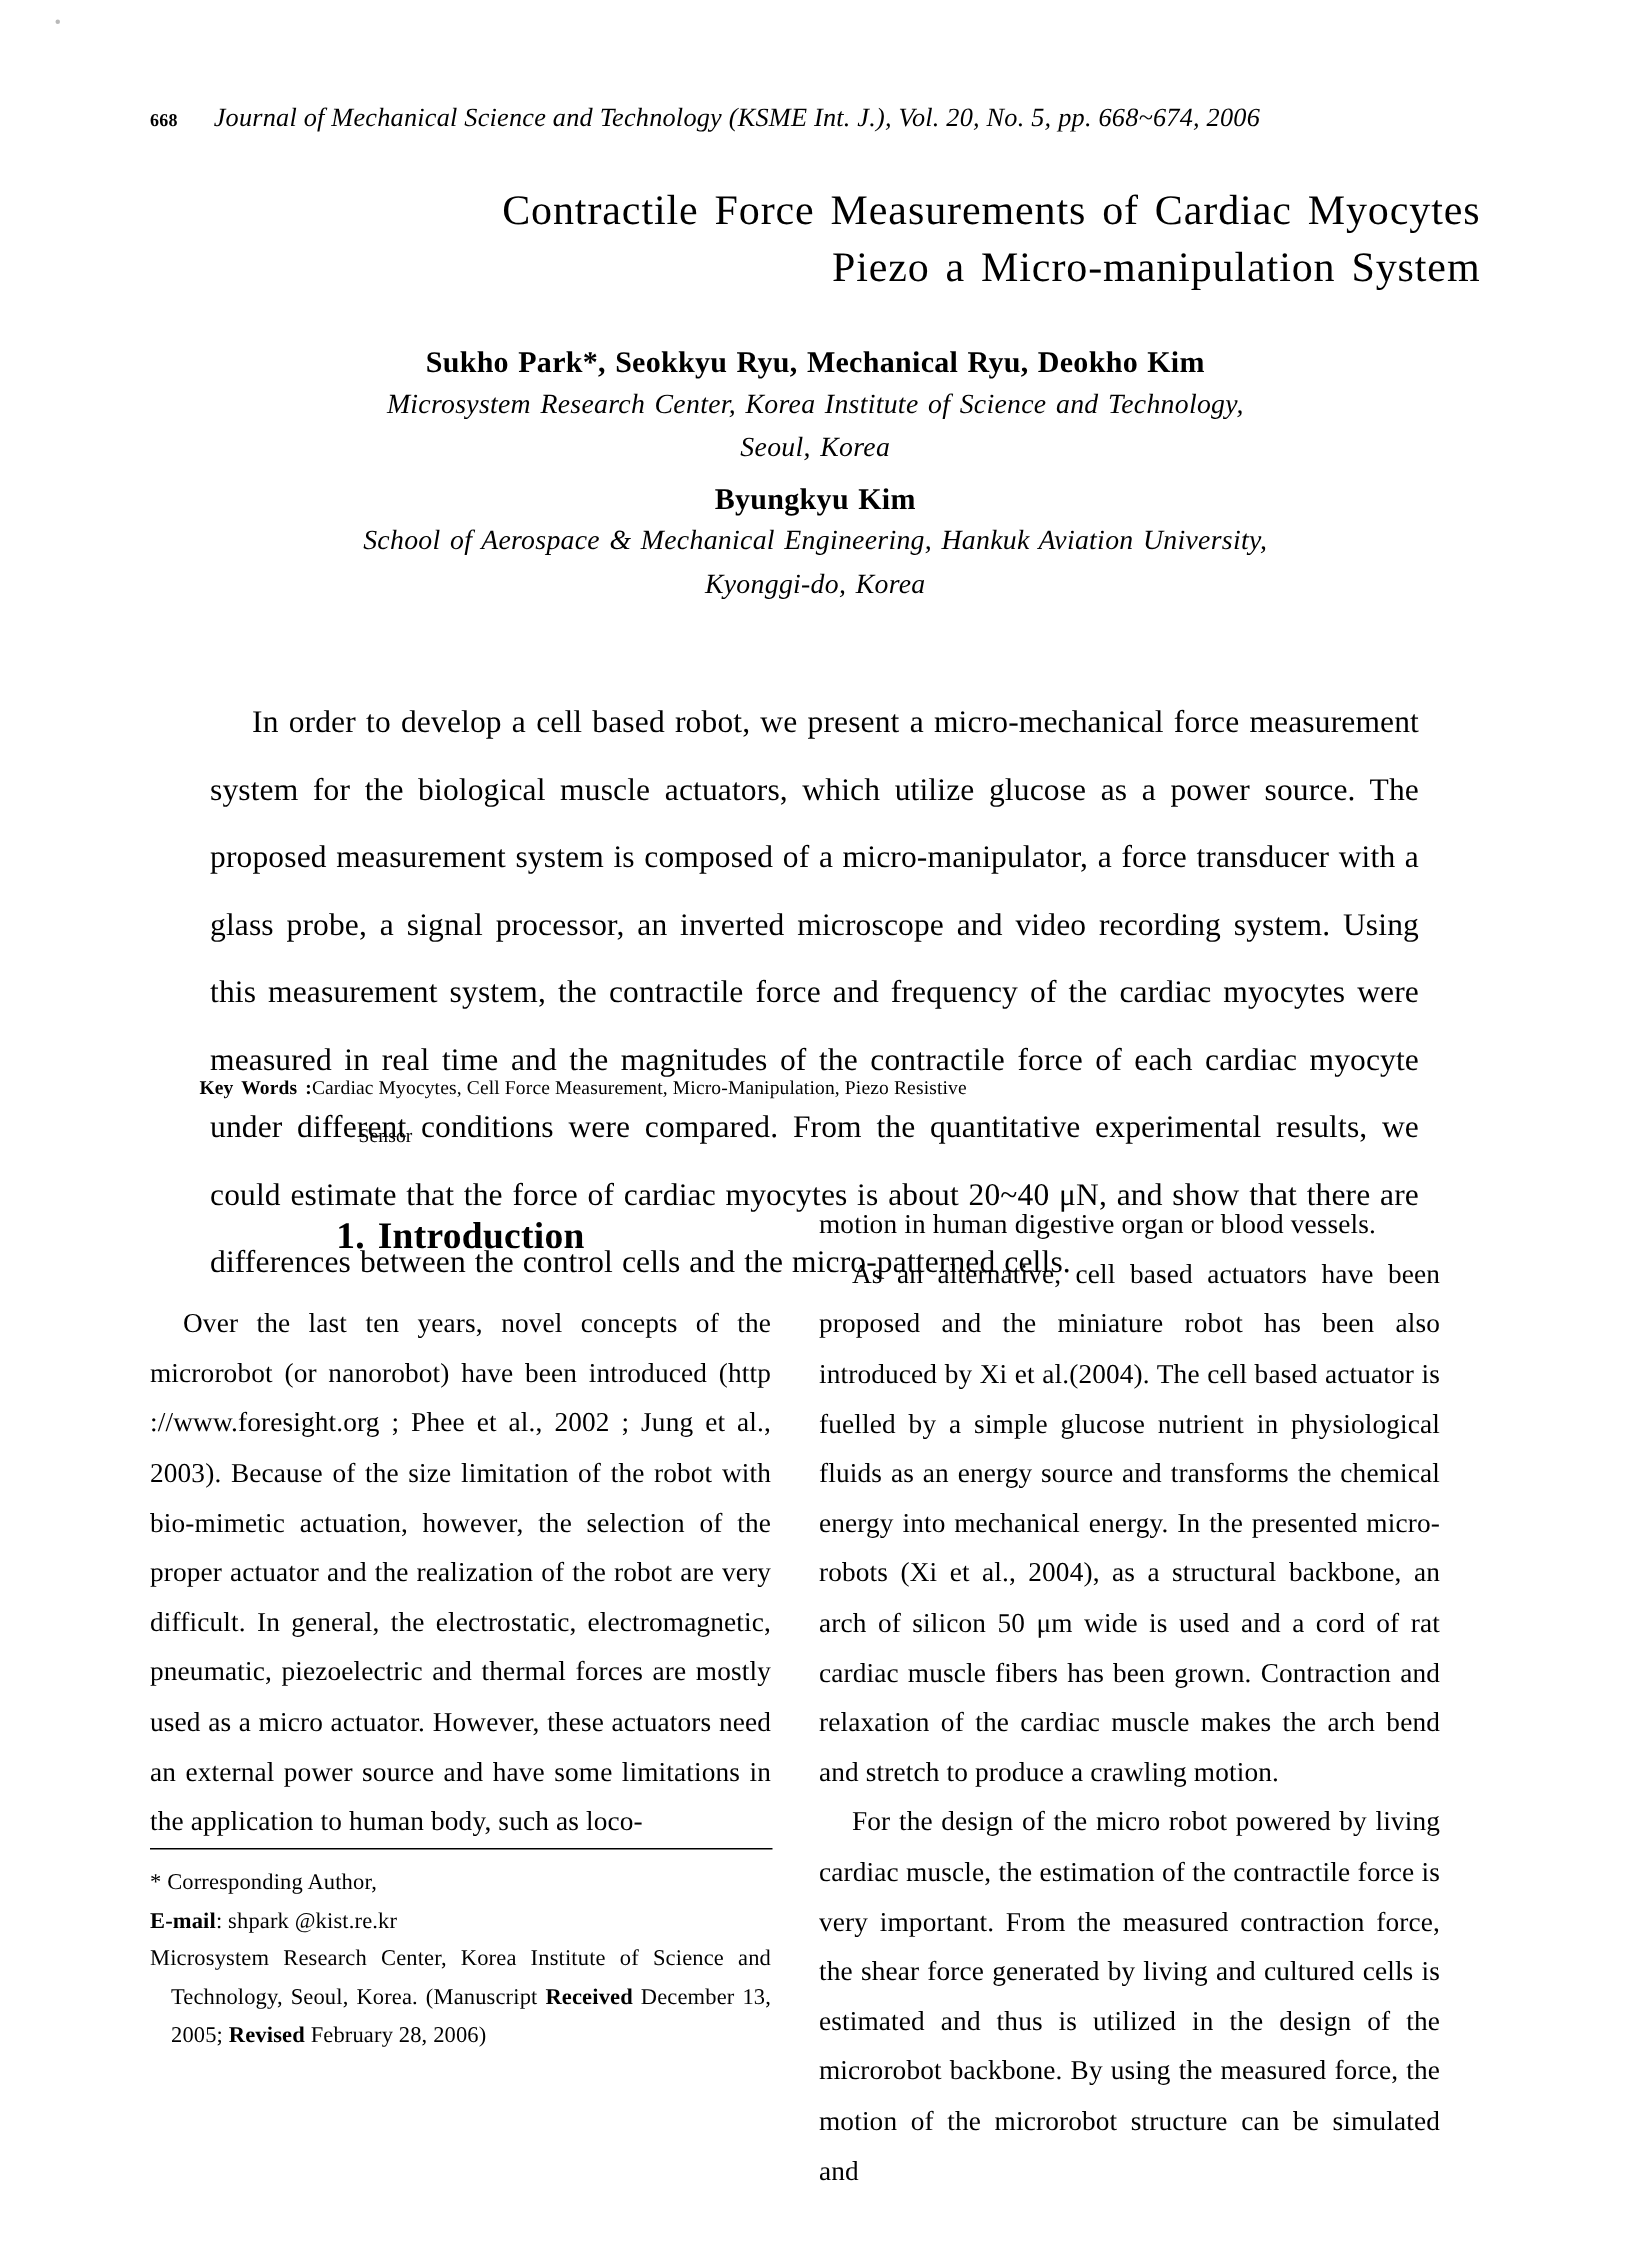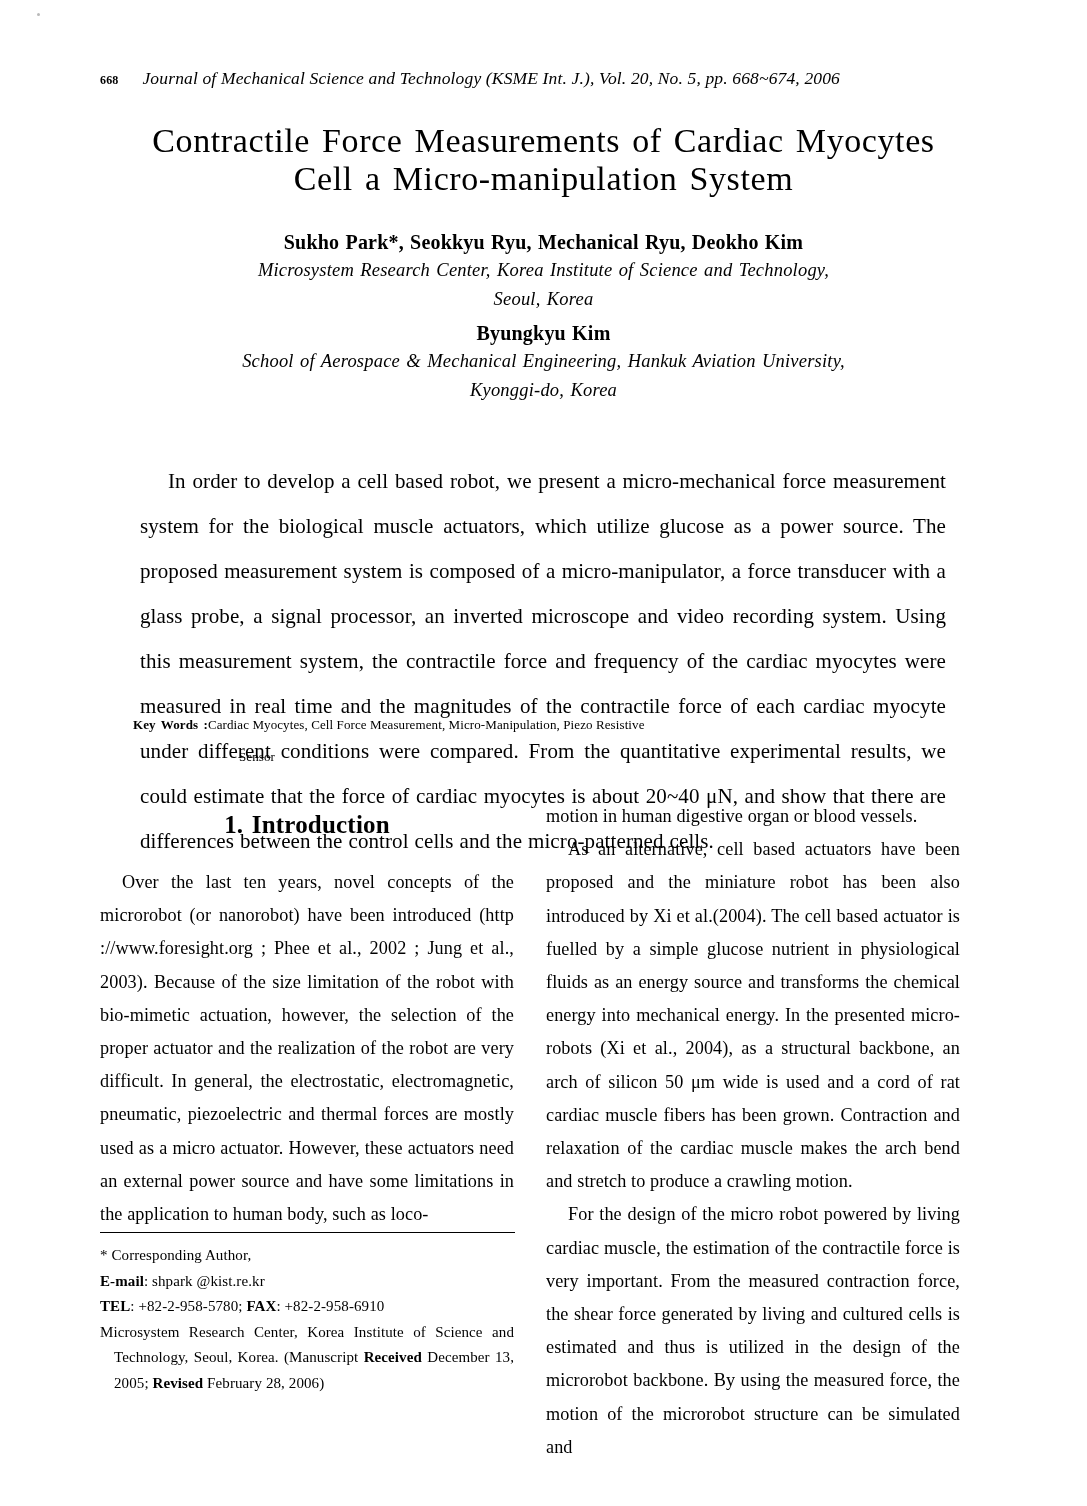--- a/index.html
+++ b/index.html
@@ -53,25 +53,26 @@
 
   
   .title-block {
     position: absolute;
     left: 100px;
     top: 122px;
     width: 887px;
     text-align: center;
   }
   .title-line {
-    font-size: 34px;
+    font-size: 28px;
     line-height: 38px;
     letter-spacing: 0.6px;
     word-spacing: 3px;
     white-space: nowrap;
+    text-align: right;
   }
 
   
   .authors-block {
     position: absolute;
     left: 100px;
     top: 228px;
     width: 887px;
     text-align: center;
   }
@@ -191,21 +192,21 @@
 <div class="page">
 
   <div class="scan-speck"></div>
 
   <div class="running-head">
     <span class="folio">668</span><span>Journal of Mechanical Science and Technology (KSME Int. J.), Vol. 20, No. 5, pp. 668~674, 2006</span>
   </div>
 
   <div class="title-block">
     <div class="title-line">Contractile Force Measurements of Cardiac Myocytes</div>
-    <div class="title-line">Cell a Micro-manipulation System</div>
+    <div class="title-line">Piezo a Micro-manipulation System</div>
   </div>
 
   <div class="authors-block">
     <div class="author-names">Sukho Park*, Seokkyu Ryu, Mechanical Ryu, Deokho Kim</div>
     <div class="affil">Microsystem Research Center, Korea Institute of Science and Technology,</div>
     <div class="affil">Seoul, Korea</div>
     <div class="author-names second">Byungkyu Kim</div>
     <div class="affil">School of Aerospace &amp; Mechanical Engineering, Hankuk Aviation University,</div>
     <div class="affil">Kyonggi-do, Korea</div>
   </div>
@@ -227,22 +228,18 @@
     <p class="body-par">As an alternative, cell based actuators have been proposed and the miniature robot has been also introduced by Xi et al.(2004). The cell based actuator is fuelled by a simple glucose nutrient in physiological fluids as an energy source and transforms the chemical energy into mechanical energy. In the presented micro-robots (Xi et al., 2004), as a structural backbone, an arch of silicon 50 μm wide is used and a cord of rat cardiac muscle fibers has been grown. Contraction and relaxation of the cardiac muscle makes the arch bend and stretch to produce a crawling motion.</p>
     <p class="body-par">For the design of the micro robot powered by living cardiac muscle, the estimation of the contractile force is very important. From the measured contraction force, the shear force generated by living and cultured cells is estimated and thus is utilized in the design of the microrobot backbone. By using the measured force, the motion of the microrobot structure can be simulated and</p>
   </div>
 
   <div class="footnote">
     <div class="rule"></div>
     <div class="fn-line">* Corresponding Author,</div>
     <div class="fn-line fn-hang">
       <b class="fn-b">E-mail</b><span>: shpark @kist.re.kr</span>
     </div>
-    <div class="fn-line fn-hang">
-      <b class="fn-b">TEL</b><span>: +82-2-958-5780;</span>
-      <b class="fn-b">FAX</b><span>: +82-2-958-6910</span>
-    </div>
     <div class="fn-wrap fn-hang">
       <span>Microsystem Research Center, Korea Institute of Science and Technology, Seoul, Korea. (Manuscript </span><b class="fn-b">Received</b><span> December 13, 2005; </span><b class="fn-b">Revised</b><span> February 28, 2006)</span>
     </div>
   </div>
 
 </div>
 
 </body></html>

